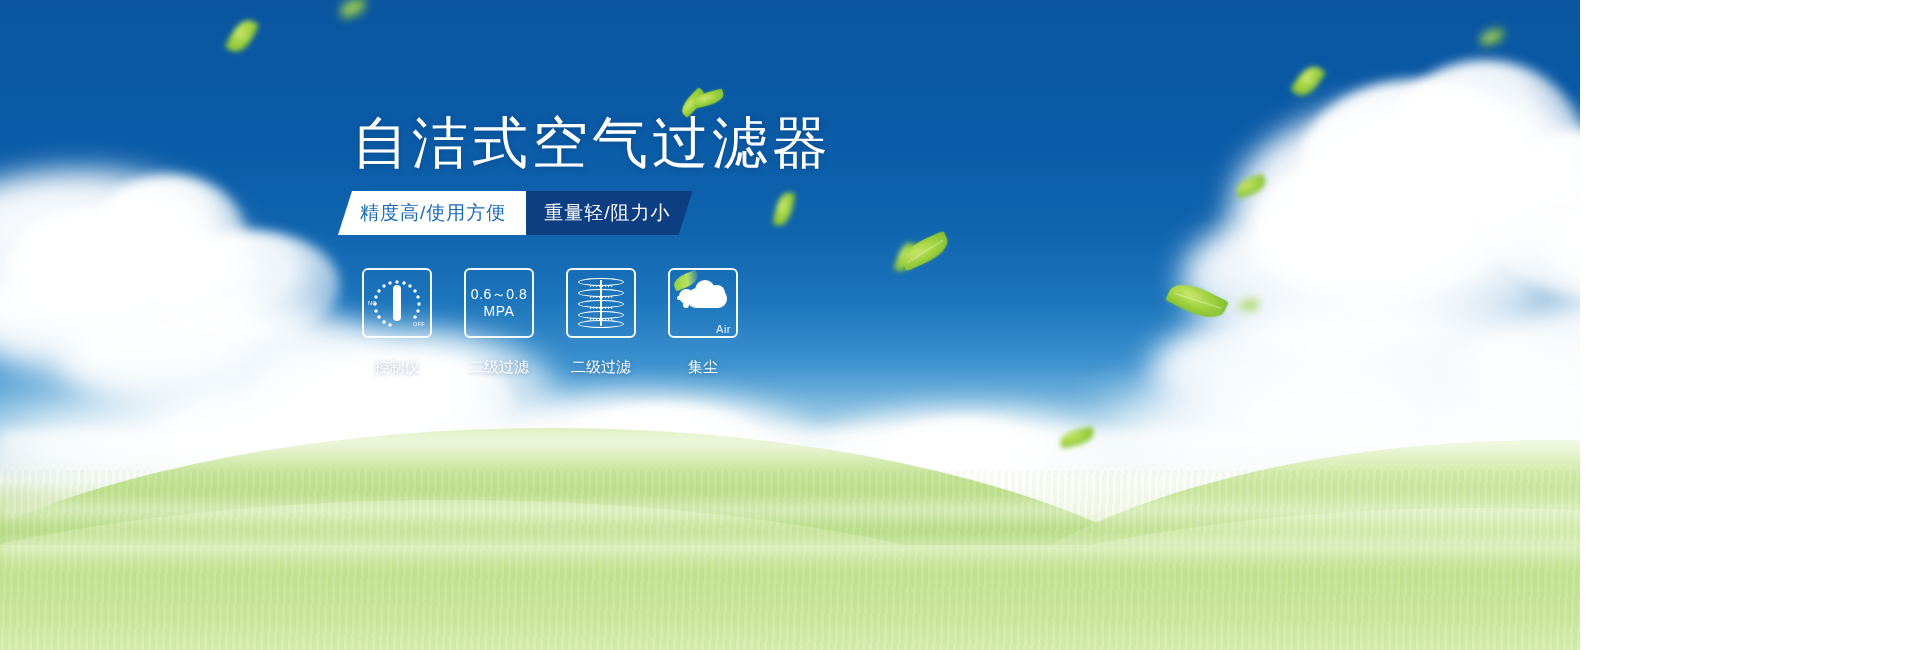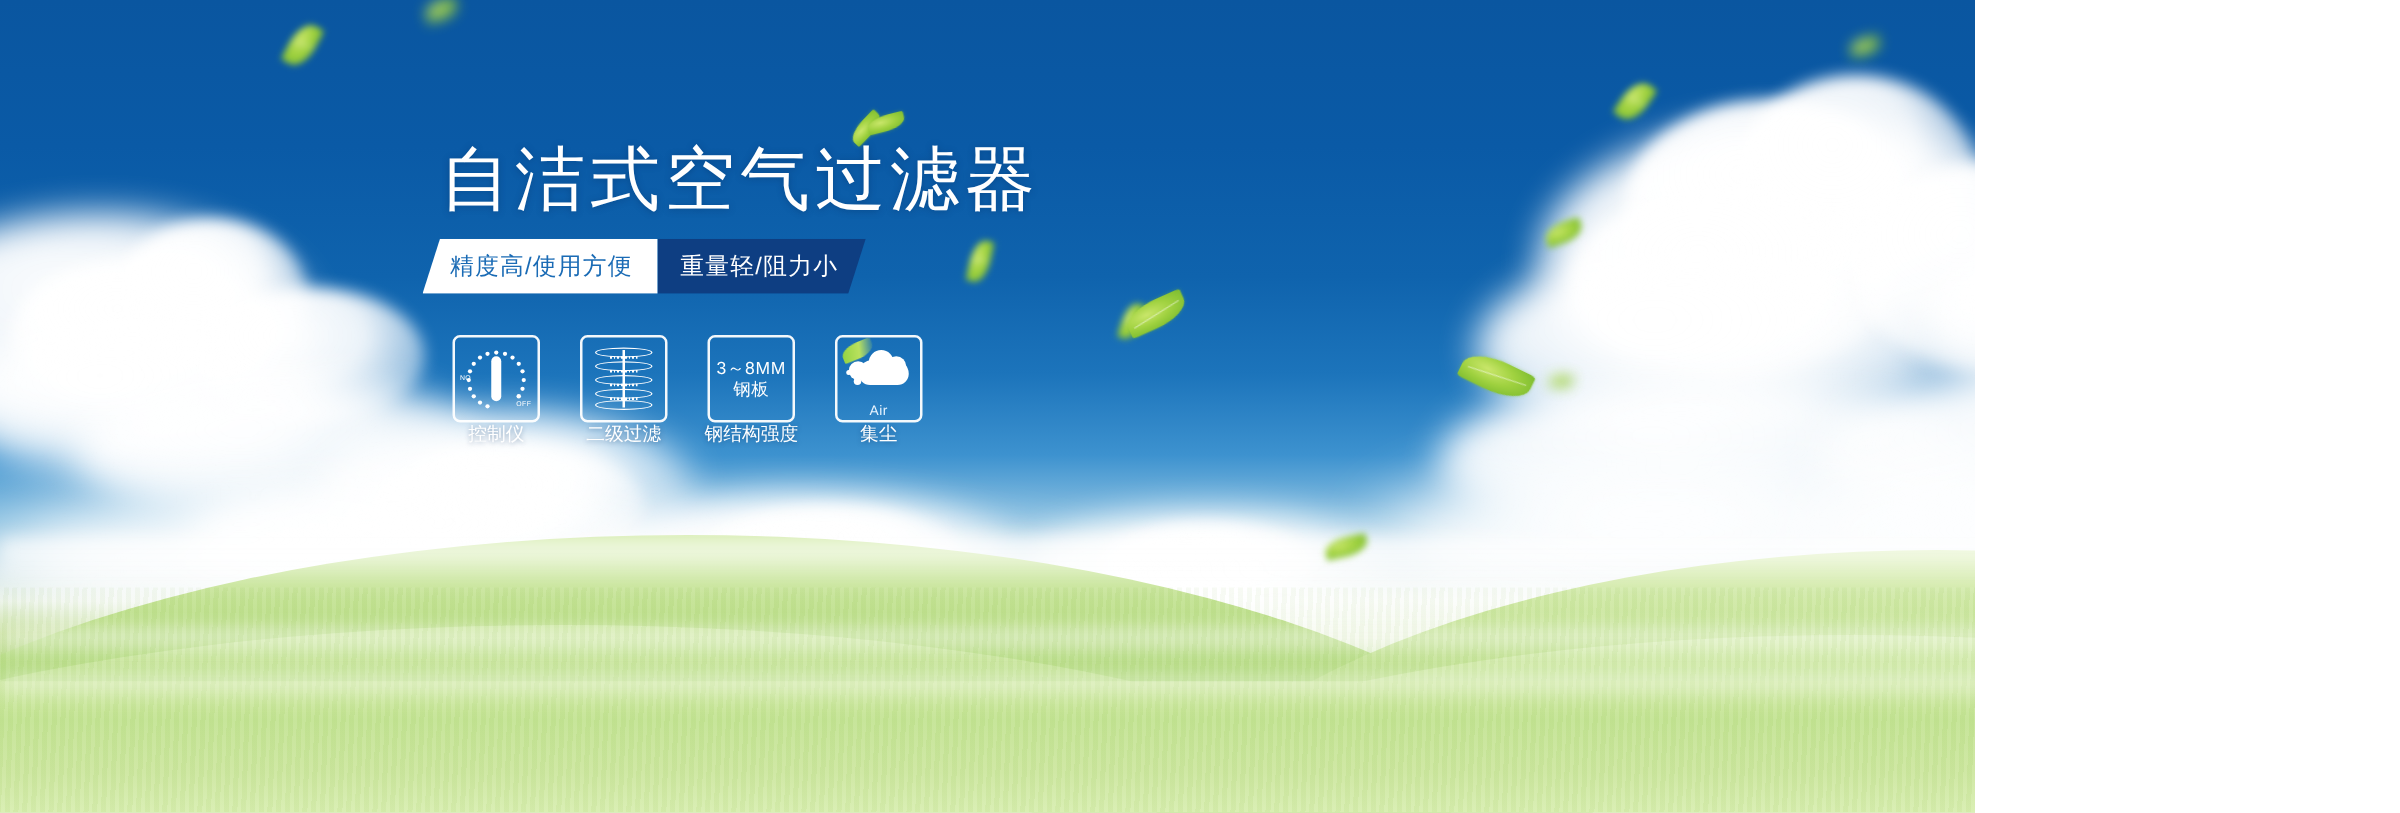--- a/index.html
+++ b/index.html
@@ -101,21 +101,21 @@
     width:70px; height:70px; border:2px solid rgba(255,255,255,.95);
     border-radius:6px; display:flex; flex-direction:column;
     align-items:center; justify-content:center; color:#fff;
     position:relative; overflow:hidden;
   }
   .fbox .ftext {
     font-size:14px; line-height:17px; text-align:center; color:#fff;
     letter-spacing:.5px; white-space:nowrap;
   }
   .flabel {
-    margin-top:0; font-size:15px; color:#ffffff; white-space:nowrap;
+    margin-top:20px; font-size:15px; color:#ffffff; white-space:nowrap;
     text-shadow:0 1px 4px rgba(0,40,90,.4);
   }
 
   
   .gauge { position:relative; width:54px; height:52px; }
   .gauge .dotring { position:absolute; left:0; top:0; width:54px; height:52px; }
   .gauge .pill {
     position:absolute; left:50%; top:8px; margin-left:-4px;
     width:8px; height:36px; background:#fff; border-radius:4px;
   }
@@ -158,21 +158,21 @@
   }
   .aircloud .dot { position:absolute; background:#fff; border-radius:50%; }
   .aircloud .swoosh {
     position:absolute; left:-2px; top:-4px; width:26px; height:13px;
     background:linear-gradient(105deg, #8fd13f 0%, #b9e15e 55%, rgba(185,225,94,0) 100%);
     border-radius:60% 10% 60% 10%;
     transform:rotate(-22deg);
     filter:blur(.6px);
   }
   .aircloud .airtxt {
-    position:absolute; left:0; bottom:-13px; width:56px; text-align:center;
+    position:absolute; left:0; bottom:-13px; width:56px; text-align:right;
     font-size:11px; color:#e8f4ff; letter-spacing:.5px;
   }
 </style>
 </head>
 <body>
 
 <div id="banner">
 
   <div class="cloudfield">
 
@@ -300,46 +300,46 @@
               </g>
             </svg>
             <div class="pill"></div>
             <div class="lbl no">NO</div>
             <div class="lbl off">OFF</div>
           </div>
         </div>
         <div class="flabel">控制仪</div>
       </div>
 
+      <div class="feature">
+        <div class="fbox">
+          <div class="ftext">0.6～0.8</div>
+          <div class="ftext">MPA</div>
+        </div>
+        <div class="flabel">二级过滤</div>
+      </div>
 
       <div class="feature">
         <div class="fbox">
           <div class="coil">
             <div class="stem"></div>
             <div class="ring" style="top:0px;"></div>
             <div class="hatch" style="top:7px;"></div>
             <div class="ring" style="top:11px;"></div>
             <div class="hatch" style="top:18px;"></div>
             <div class="ring" style="top:22px;"></div>
             <div class="hatch" style="top:29px;"></div>
             <div class="ring" style="top:33px;"></div>
             <div class="hatch" style="top:40px;"></div>
             <div class="ring" style="top:42px;"></div>
           </div>
         </div>
         <div class="flabel">二级过滤</div>
       </div>
 
-      <div class="feature">
-        <div class="fbox">
-          <div class="ftext">3～8MM</div>
-          <div class="ftext">钢板</div>
-        </div>
-        <div class="flabel">钢结构强度</div>
-      </div>
 
       <div class="feature">
         <div class="fbox">
           <div class="aircloud" style="margin-top:-6px;">
             <div class="swoosh"></div>
             <div class="cpuff3"></div>
             <div class="cbody"></div>
             <div class="cpuff1"></div>
             <div class="cpuff2"></div>
             <div class="dot" style="left:8px;  top:24px; width:6px;  height:6px;"></div>

